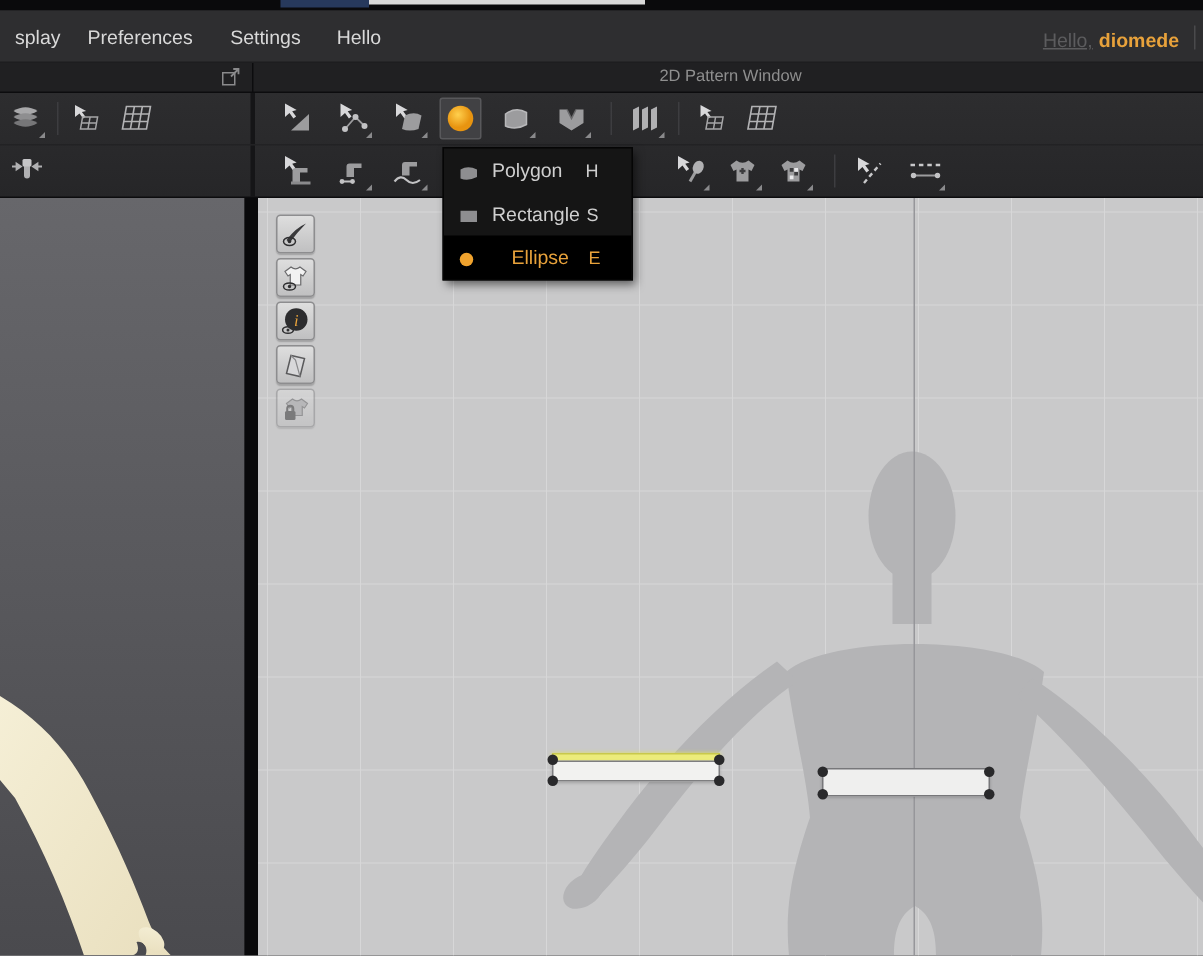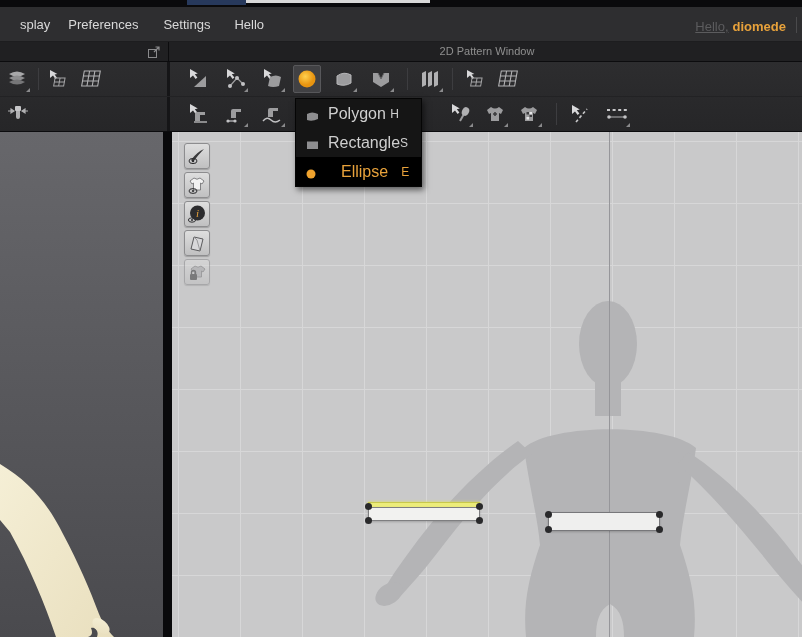--- a/index.html
+++ b/index.html
@@ -10,21 +10,21 @@
 
   
   #top-strip{left:0;top:0;width:802px;height:7px;background:#0a0a0c;}
   #top-strip .blue{position:absolute;left:187px;top:0;width:59px;height:5px;background:#27395c;}
   #top-strip .white{position:absolute;left:246px;top:0;width:184px;height:3px;background:#d9d9d9;}
 
   
   #menu-bar{left:0;top:7px;width:802px;height:35px;background:#2e2e30;
             border-bottom:1px solid #1d1d1f;box-sizing:border-box;display:flex;align-items:center;}
   .menu-item{color:#d9d9d9;font-size:13px;padding:0 2px;cursor:default;}
-  #menu-bar .mi0{margin-left:18px;}
+  #menu-bar .mi0{margin-left:8px;}
   #menu-bar .mi1{margin-left:14px;}
   #menu-bar .mi2{margin-left:21px;}
   #menu-bar .mi3{margin-left:20px;}
   #greeting{position:absolute;right:16px;top:12px;font-size:13px;}
   #greeting .hello{color:#5c5c5e;text-decoration:underline;}
   #greeting .uname{color:#e8a23b;font-weight:bold;margin-left:4px;}
   #menu-bar .end-sep{position:absolute;right:5px;top:10px;width:1px;height:16px;background:#4a4a4c;}
 
   
   #subtitle-bar{left:0;top:42px;width:802px;height:20px;background:#202022;border-bottom:1px solid #0c0c0e;box-sizing:border-box;}
@@ -44,21 +44,21 @@
   .tbtn.sel{background:#414144;border:1px solid #58585b;box-sizing:border-box;}
   .tsep{position:absolute;top:6px;width:1px;height:22px;background:#3d3d40;}
   .pane-sep{position:absolute;top:0;width:3px;height:34px;background:#151517;}
   .corner{position:absolute;right:1px;bottom:1px;width:0;height:0;border-left:4px solid transparent;border-bottom:4px solid #8a8a8c;}
 
   
   #tool-menu{left:295px;top:98px;width:125px;background:#151515;border:1px solid #050505;
              box-shadow:2px 3px 6px rgba(0,0,0,.55);z-index:50;}
   .dd-row{height:29px;display:flex;align-items:center;padding:0 10px 0 9px;box-sizing:border-box;}
   .dd-row .dd-ic{width:15px;height:12px;margin-right:8px;flex:none;}
-  .dd-row .dd-label{font-size:16px;color:#cfcfcf;flex:1;}
+  .dd-row .dd-label{font-size:13px;color:#cfcfcf;flex:1;}
   .dd-row .dd-short{font-size:12px;color:#cfcfcf;margin-right:12px;}
   .dd-row.sel{background:#000;gap:13px;}
   .dd-row.sel .dd-label,.dd-row.sel .dd-short{color:#e8a23b;}
 
   
   #divider{left:163px;top:132px;width:9px;height:505px;background:#09090b;}
   #view3d{left:0;top:132px;width:163px;height:505px;background:linear-gradient(#67676b,#4a4a4e);overflow:hidden;}
   #view2d{left:172px;top:132px;width:630px;height:505px;background-color:#c9c9ca;overflow:hidden;
      background-image:linear-gradient(to right,#d7d7d8 1px,transparent 1px),
                       linear-gradient(to bottom,#d7d7d8 1px,transparent 1px);

